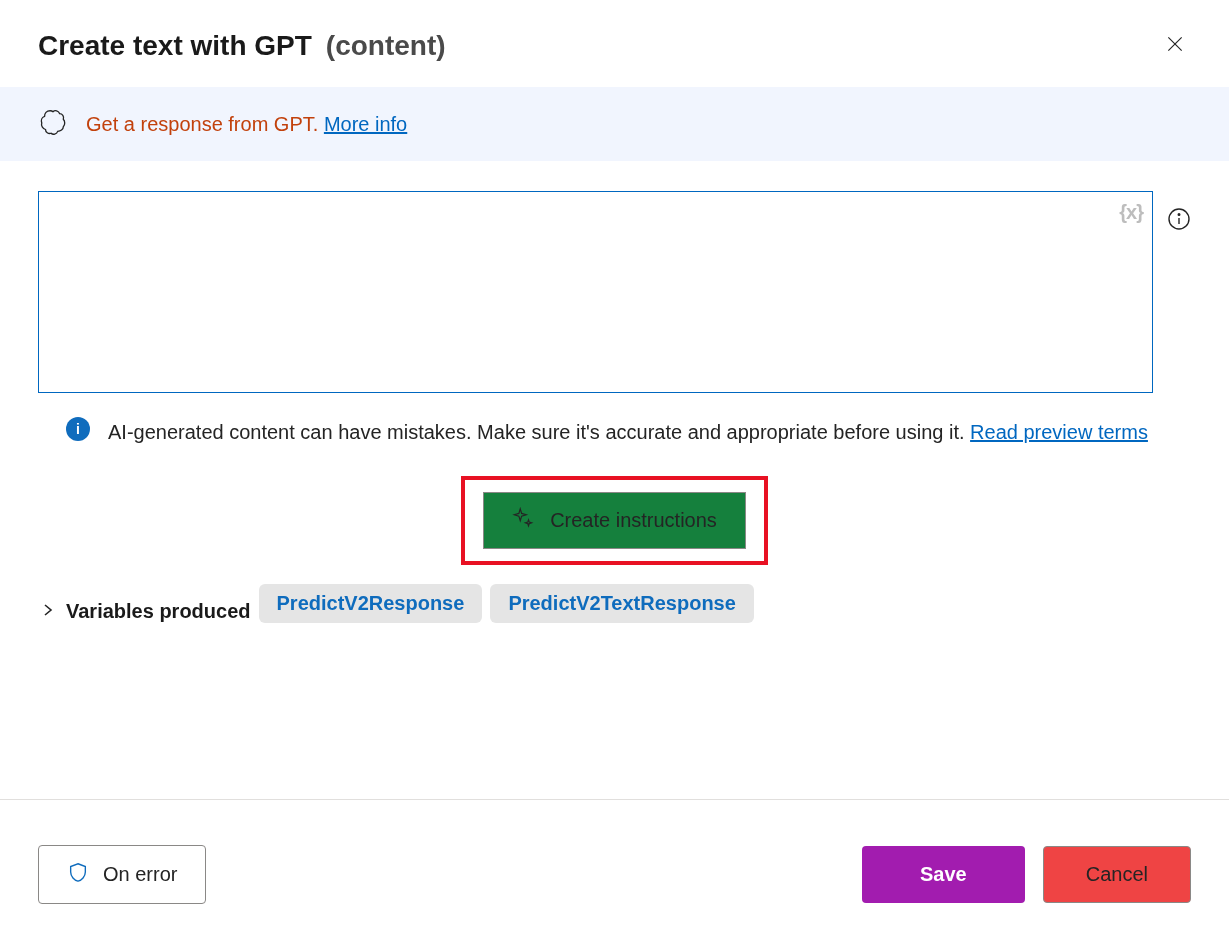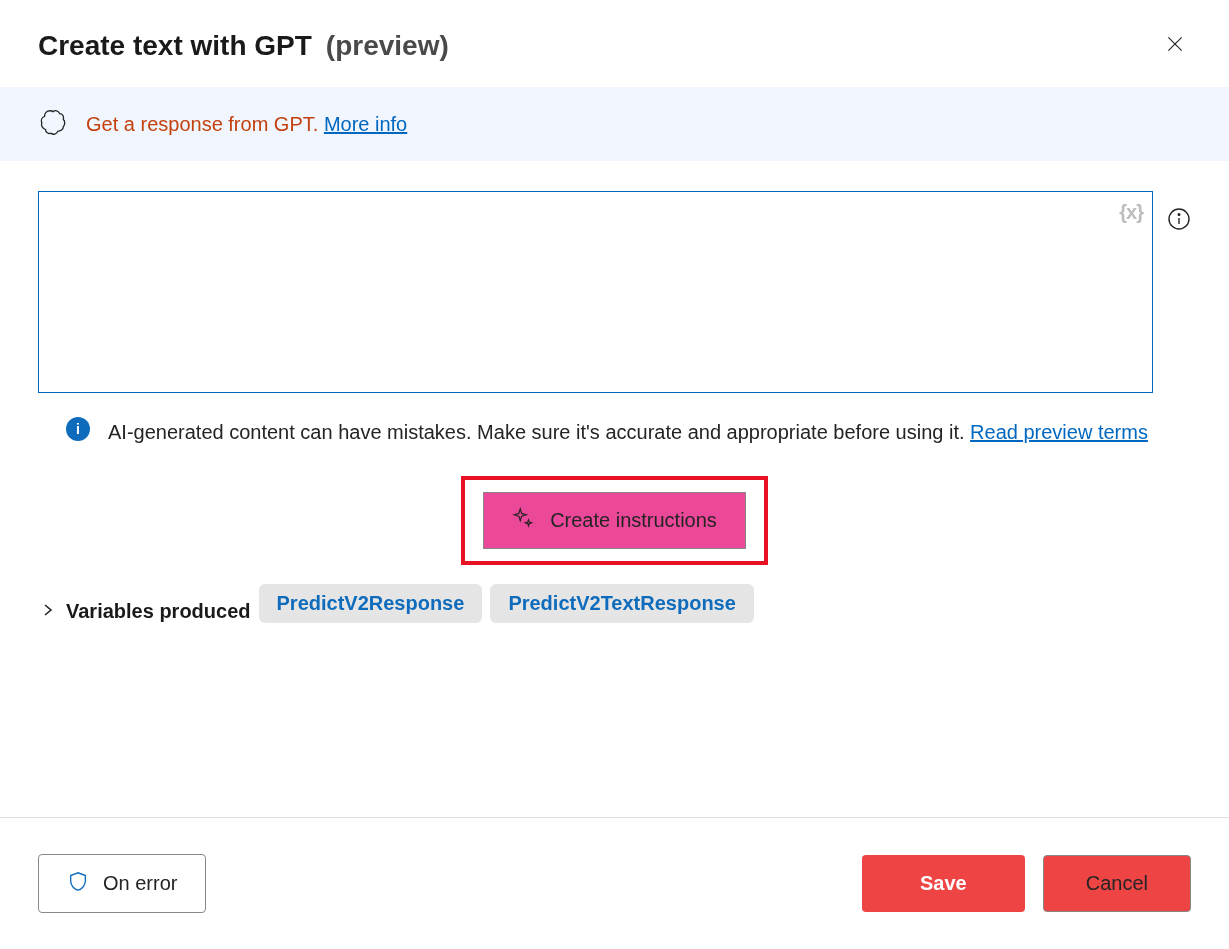--- a/index.html
+++ b/index.html
@@ -168,21 +168,21 @@
   .create-wrap {
     display: flex;
     justify-content: center;
     margin-top: 28px;
   }
   .highlight-box {
     border: 4px solid #e81123;
     padding: 12px 18px;
   }
   .create-btn {
-    background: #ec4899;
+    background: #15803d;
     border: 1px solid #8a8886;
     padding: 14px 28px;
     font-size: 20px;
     color: #242424;
     display: flex;
     align-items: center;
     gap: 16px;
     cursor: pointer;
     font-family: inherit;
   }
@@ -212,21 +212,21 @@
     border-radius: 6px;
     padding: 8px 18px;
     font-size: 20px;
     font-weight: 600;
     border: none;
     cursor: pointer;
     font-family: inherit;
   }
   .footer {
     border-top: 1px solid #e1dfdd;
-    padding: 36px 38px;
+    padding: 45px 38px;
     display: flex;
     align-items: center;
     justify-content: space-between;
   }
   .on-error-btn {
     background: #fff;
     border: 1px solid #8a8886;
     border-radius: 4px;
     padding: 14px 28px;
     font-size: 20px;
@@ -236,21 +236,21 @@
     gap: 14px;
     cursor: pointer;
     font-family: inherit;
   }
   .on-error-btn svg { width: 22px; height: 24px; }
   .footer-right {
     display: flex;
     gap: 18px;
   }
   .save-btn {
-    background: #ef4444;
+    background: #a21caf;
     border: none;
     border-radius: 4px;
     color: #fff;
     padding: 16px 58px;
     font-size: 20px;
     font-weight: 600;
     cursor: pointer;
     font-family: inherit;
   }
   .cancel-btn {
@@ -265,21 +265,21 @@
   }
 </style>
 </head>
 <body>
 
 <div class="dialog">
 
   <div class="header">
     <div class="title-wrap">
       <span class="title">Create text with GPT</span>
-      <span class="title-suffix">(preview)</span>
+      <span class="title-suffix">(content)</span>
     </div>
     <button class="close-btn">
       <span>
         <svg viewBox="0 0 24 24" fill="none" stroke="#242424" stroke-width="1.4">
             <line x1="4" y1="4" x2="20" y2="20"></line>
             <line x1="20" y1="4" x2="4" y2="20"></line>
           </svg>
       </span>
     </button>
   </div>

